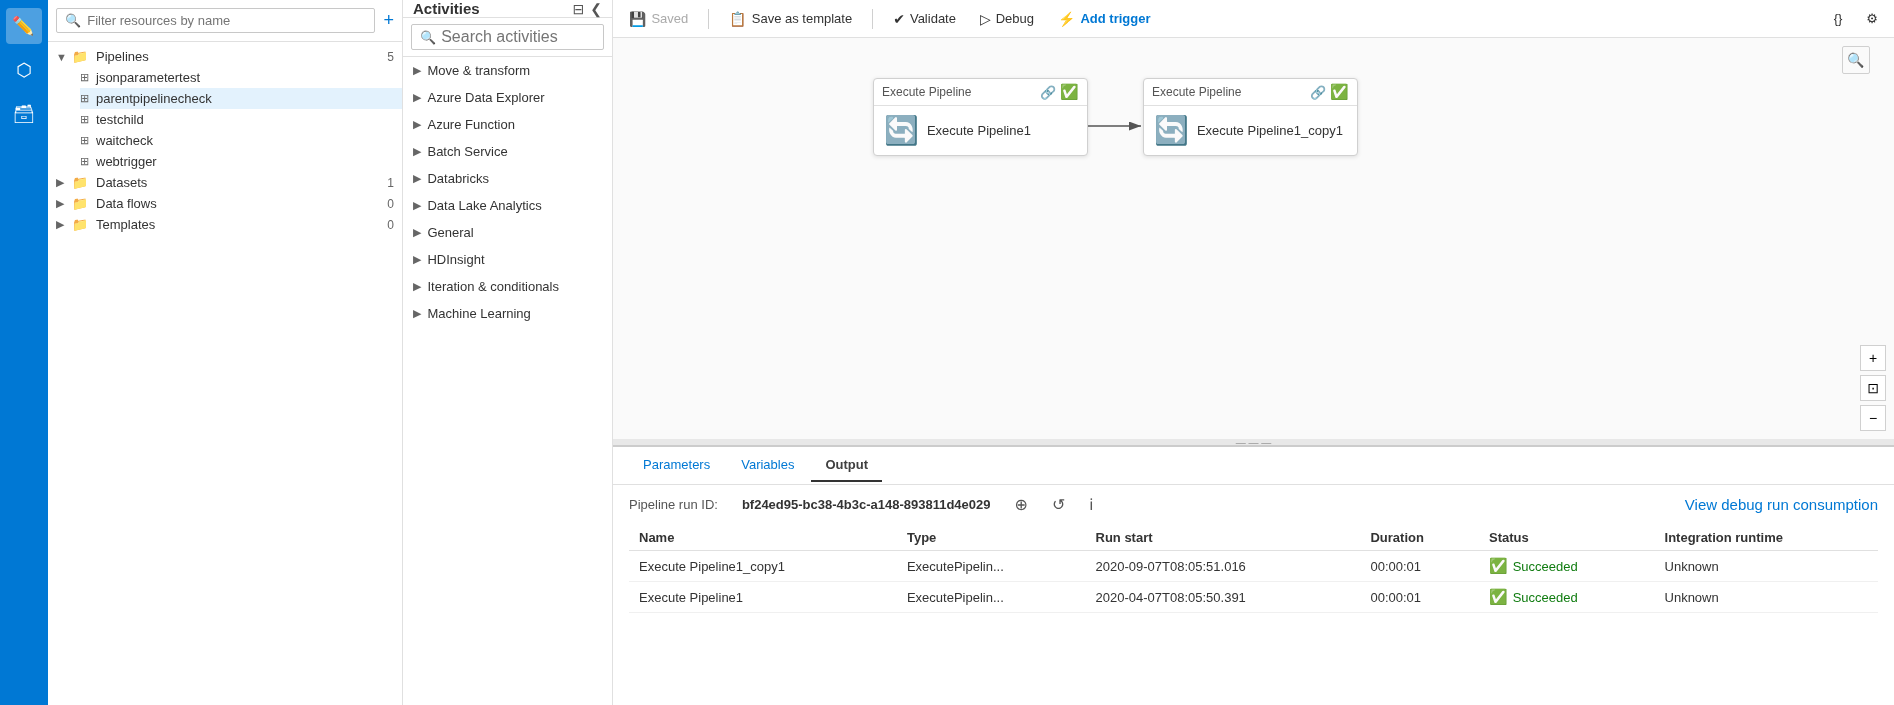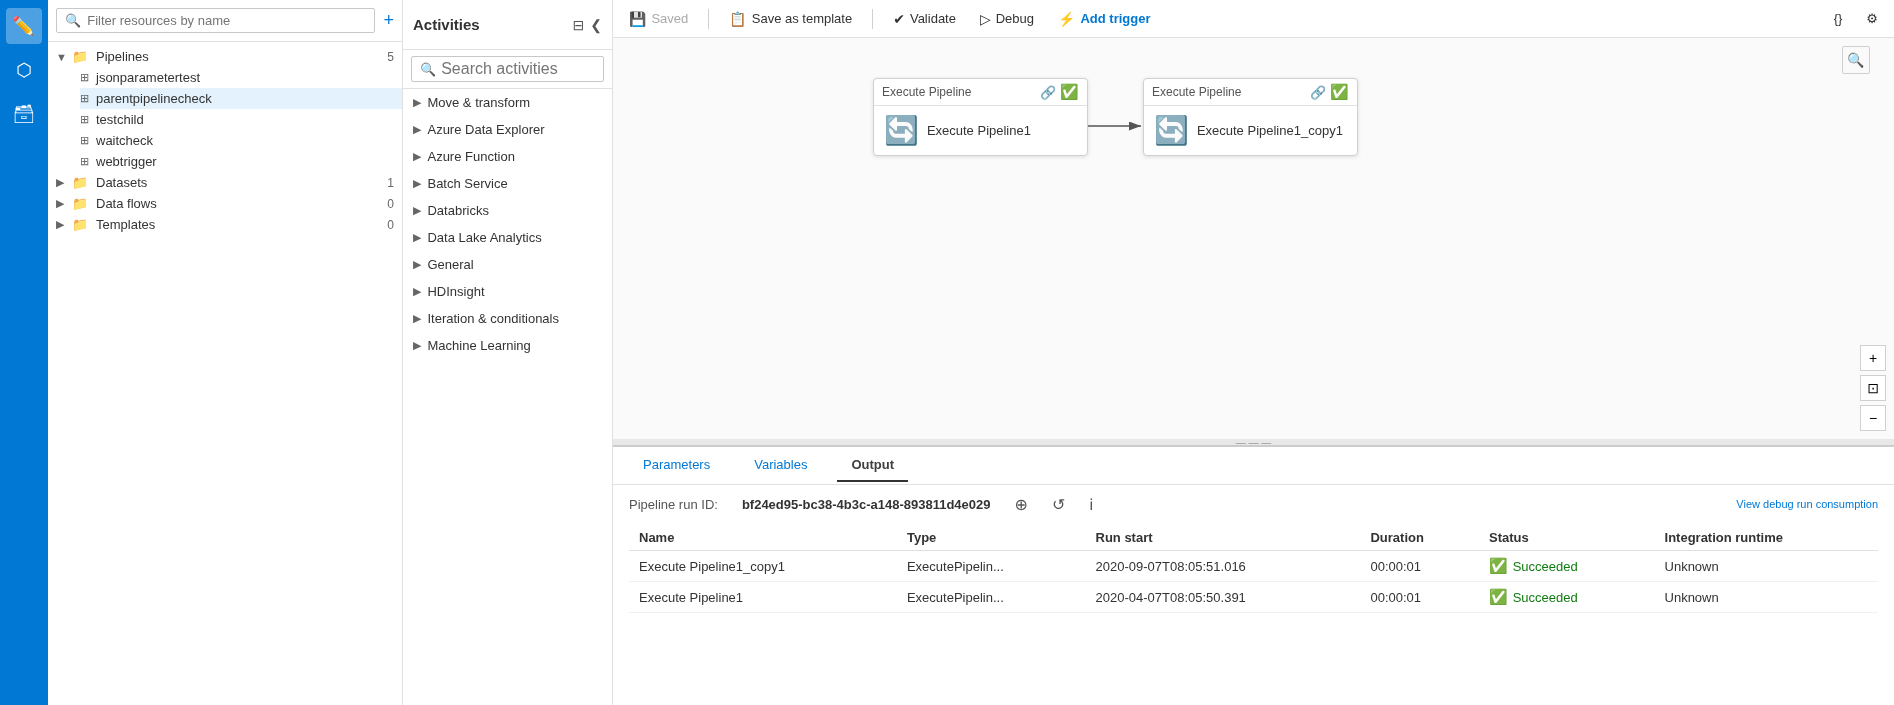--- a/index.html
+++ b/index.html
@@ -92,21 +92,21 @@
       border-right: 1px solid #e0e0e0;
       display: flex;
       flex-direction: column;
       flex-shrink: 0;
       background: #fff;
     }
     .activities-header {
       display: flex;
       align-items: center;
       justify-content: space-between;
-      padding: 16px 10px;
+      padding: 0 10px;
       border-bottom: 1px solid #e0e0e0;
     }
     .activities-title { font-size: 15px; font-weight: 600; }
     .activities-controls { display: flex; gap: 6px; }
     .activities-controls button {
       background: none;
       border: none;
       cursor: pointer;
       color: #555;
       font-size: 14px;
@@ -229,21 +229,21 @@
       height: 260px;
       border-top: 2px solid #ccc;
       display: flex;
       flex-direction: column;
       flex-shrink: 0;
       background: #fff;
     }
     .bottom-tabs {
       display: flex;
       align-items: center;
-      gap: 16px;
+      gap: 3px;
       padding: 0 16px;
       border-bottom: 1px solid #e0e0e0;
       height: 38px;
     }
     .bottom-tab {
       padding: 8px 14px;
       cursor: pointer;
       font-size: 13px;
       color: #0078d4;
       border-bottom: 2px solid transparent;
@@ -268,21 +268,21 @@
       background: none;
       border: none;
       cursor: pointer;
       font-size: 16px;
       color: #555;
     }
     .view-debug-link {
       margin-left: auto;
       color: #0078d4;
       cursor: pointer;
-      font-size: 11px;
+      font-size: 15px;
       text-decoration: none;
     }
 
     
     .output-table { width: 100%; border-collapse: collapse; font-size: 13px; }
     .output-table th {
       text-align: left;
       padding: 5px 10px;
       color: #333;
       font-weight: 600;

